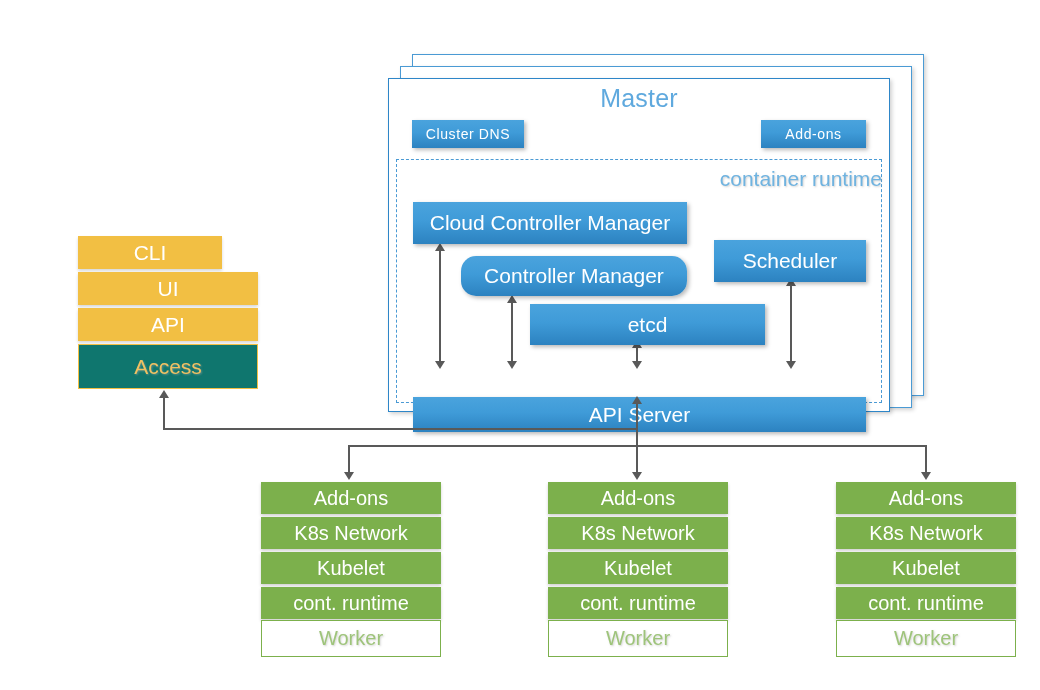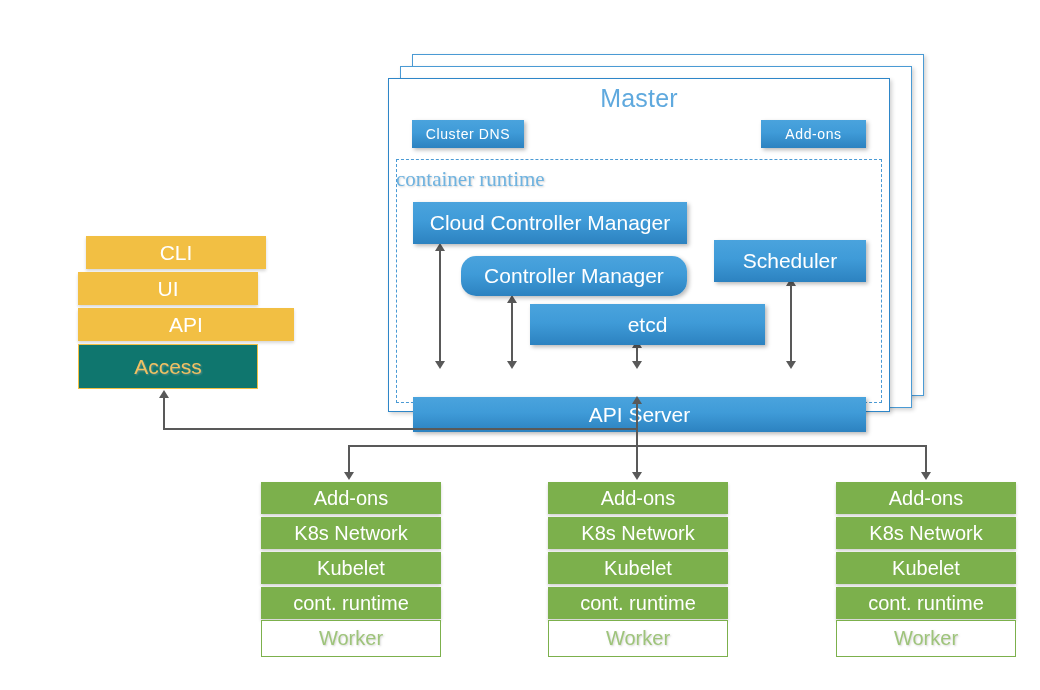--- a/index.html
+++ b/index.html
@@ -39,24 +39,23 @@
   }
 
   
   .runtime-box {
     border: 1.6px dashed #4a9ad4;
     background: transparent;
   }
   .runtime-title {
     color: #6fb3e0;
     font-size: 21px;
-    text-align: left;
+    text-align: right;
     text-shadow: 1px 1px 2px rgba(150,150,150,0.45);
     white-space: nowrap;
-    font-family: Liberation Serif, serif;
   }
 
   
   .blue-box {
     background: linear-gradient(to bottom, #4aa3dd 0%, #3f9bd8 45%, #2c82c0 100%);
     color: #ffffff;
     display: flex;
     align-items: center;
     justify-content: center;
     text-align: center;
@@ -164,23 +163,23 @@
   <div class="abs blue-box" style="left:413px; top:202px; width:274px; height:42px;">Cloud Controller Manager</div>
 
   <div class="abs blue-box" style="left:461px; top:256px; width:226px; height:40px;border-radius:15px;">Controller Manager</div>
 
   <div class="abs blue-box" style="left:522px; top:304px; width:235px; height:41px;margin-left:8px;">etcd</div>
 
   <div class="abs blue-box" style="left:714px; top:240px; width:152px; height:42px;">Scheduler</div>
 
   <div class="abs blue-box" style="left:413px; top:365px; width:453px; height:35px;margin-top:32px;">API Server</div>
 
-  <div class="abs orange-bar" style="left:78px; top:236px; width:180px; height:33px;margin-left:8px;">CLI</div>
+  <div class="abs orange-bar" style="left:78px; top:236px; width:144px; height:33px;">CLI</div>
   <div class="abs orange-bar" style="left:78px; top:272px; width:180px; height:33px;">UI</div>
-  <div class="abs orange-bar" style="left:78px; top:308px; width:216px; height:33px;">API</div>
+  <div class="abs orange-bar" style="left:78px; top:308px; width:180px; height:33px;">API</div>
   <div class="abs access-foot" style="left:78px; top:344px; width:180px; height:45px;">Access</div>
 
   <div class="ln-v" style="left:636px; top:400px; height:48px;"></div>
   <div class="arrow-up" style="left:632px; top:396px;"></div>
 
   <div class="ln-h" style="left:163px; top:428px; width:475px;"></div>
   <div class="ln-v" style="left:163px; top:398px; height:31px;"></div>
   <div class="arrow-up" style="left:159px; top:390px;"></div>
 
   <div class="ln-h" style="left:348px; top:445px; width:578px;"></div>

